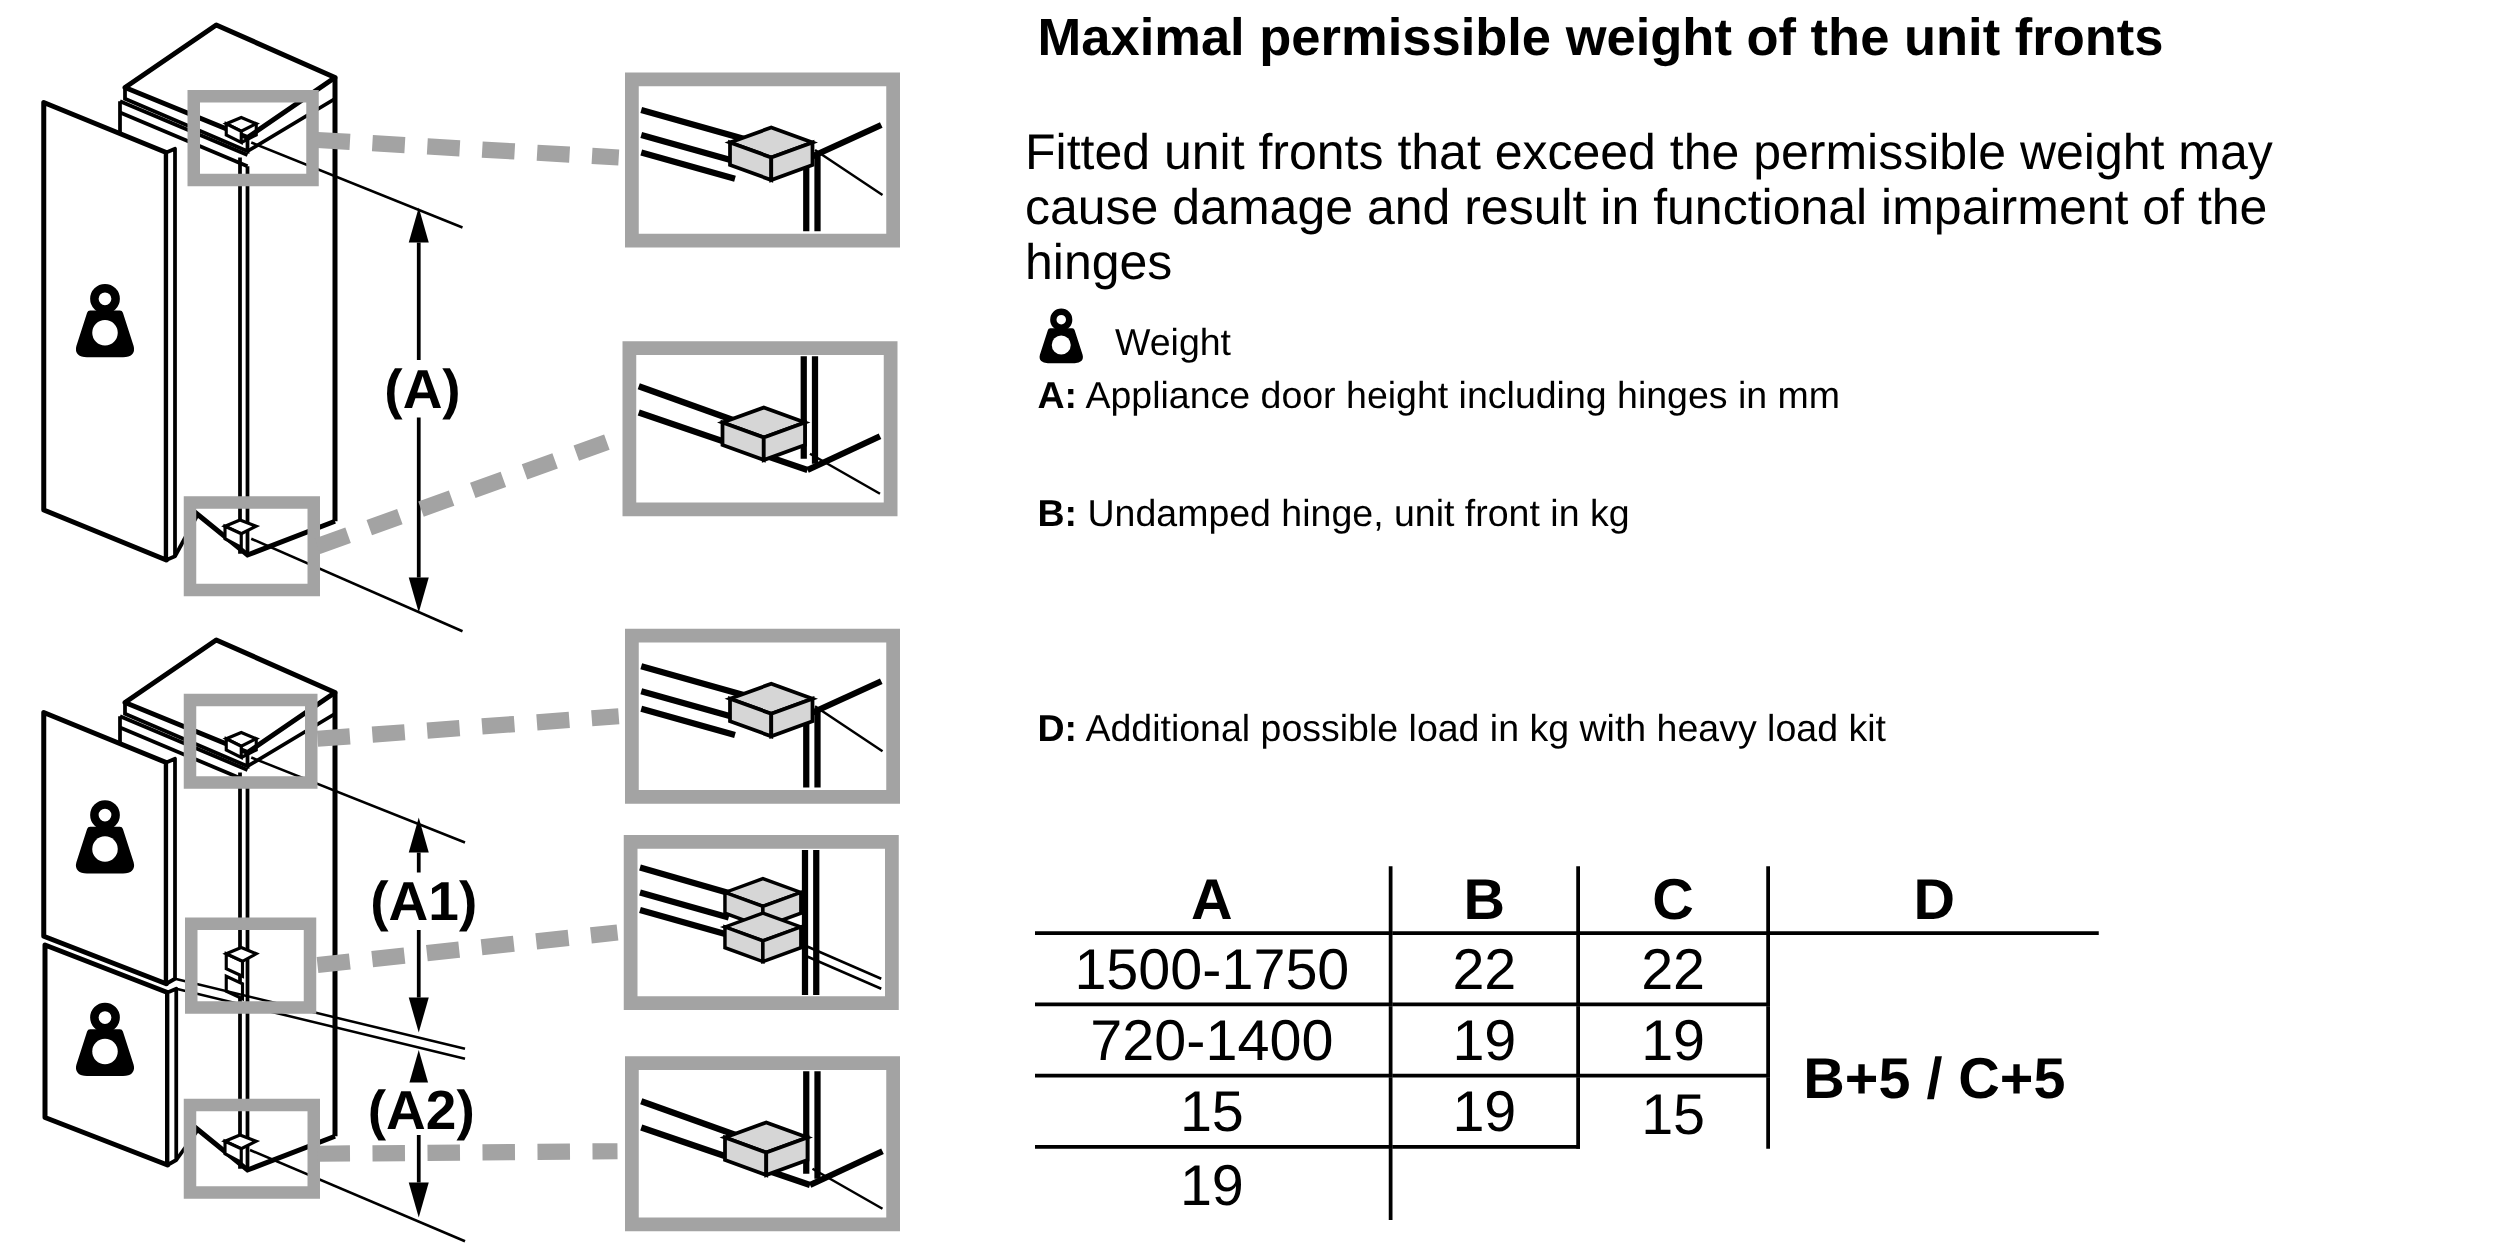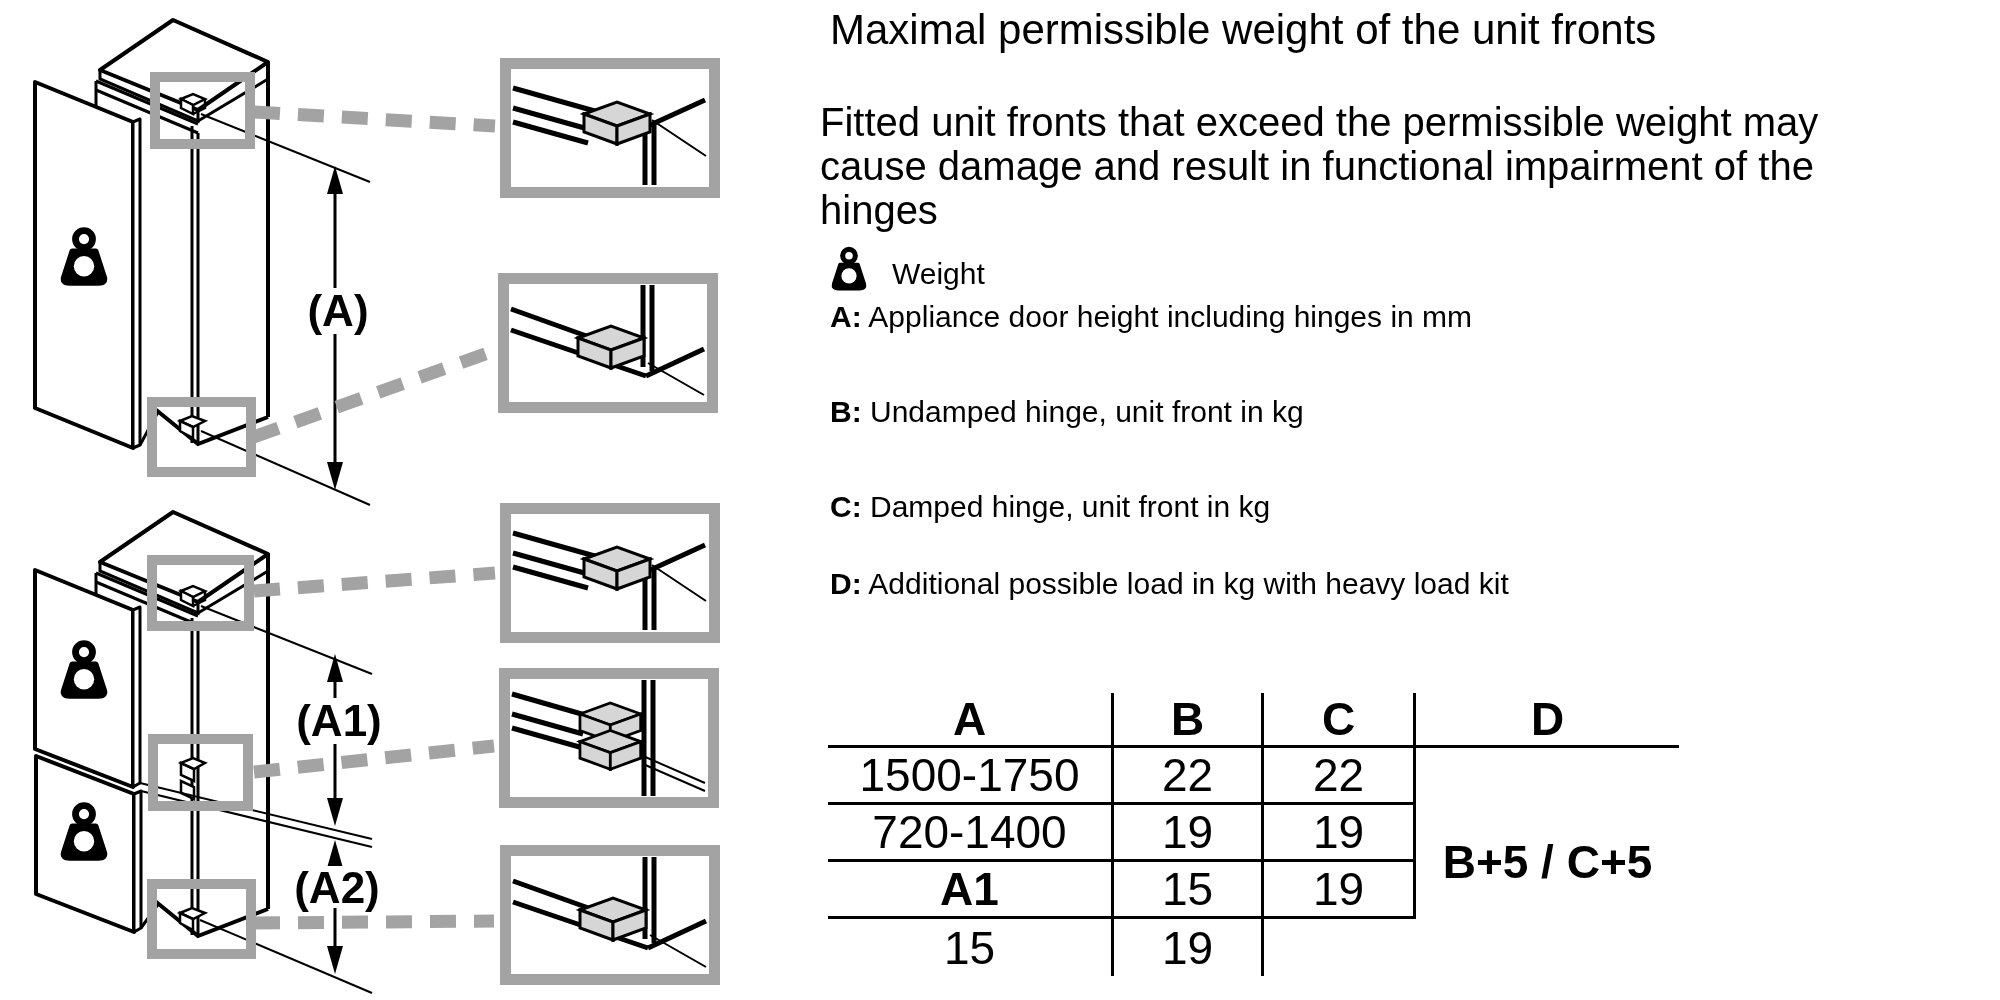--- a/index.html
+++ b/index.html
@@ -1,21 +1,21 @@
 <!DOCTYPE html>
 <html><head>
 <meta charset="utf-8">
 <style>
   html,body { margin:0; padding:0; background:#ffffff; }
   #screen {
     position:relative; width:2000px; height:1000px; background:#ffffff;
     font-family:"Liberation Sans", sans-serif; color:#000; overflow:hidden;
   }
   .abs { position:absolute; }
-  #page-title { left:830px; top:6px; font-size:42px; font-weight:normal; white-space:nowrap; }
+  #page-title { left:830px; top:6px; font-size:42px; font-weight:bold; white-space:nowrap; }
   #intro { left:820px; top:100px; font-size:40px; line-height:44px; }
   #intro div { white-space:nowrap; }
   .legend-row { left:830px; font-size:30px; line-height:48px; white-space:nowrap; }
   .legend-key { font-weight:bold; }
   .legend-text { font-weight:normal; }
   #legend-weight-icon { display:inline-block; vertical-align:-8px; margin-right:24px; }
   #spec-table {
     left:828px; top:693px; display:grid;
     grid-template-columns:286px 150px 152px 263px;
     grid-template-rows:55px 57px 57px 57px 57px;
@@ -212,45 +212,40 @@
   </div>
 
   <div class="abs legend-row" style="top:293px">
     <span class="legend-key">A:</span>
     <span class="legend-text">Appliance door height including hinges in mm</span>
   </div>
   <div class="abs legend-row" style="top:388px">
     <span class="legend-key">B:</span>
     <span class="legend-text">Undamped hinge, unit front in kg</span>
   </div>
-  <div class="abs legend-row" style="top:483px">
-    <span class="legend-key">C:</span>
-    <span class="legend-text">Damped hinge, unit front in kg</span>
-  </div>
   <div class="abs legend-row" style="top:560px">
     <span class="legend-key">D:</span>
     <span class="legend-text">Additional possible load in kg with heavy load kit</span>
   </div>
 
   <div class="abs" id="spec-table">
     <div class="tcell bold br bb">A</div>
     <div class="tcell bold br bb">B</div>
     <div class="tcell bold br bb">C</div>
     <div class="tcell bold bb">D</div>
 
     <div class="tcell br bb">1500-1750</div>
     <div class="tcell br bb">22</div>
     <div class="tcell br bb">22</div>
     <div class="tcell" id="d-merged">B+5 / C+5</div>
 
     <div class="tcell br bb">720-1400</div>
     <div class="tcell br bb">19</div>
     <div class="tcell br bb">19</div>
 
-    <div class="tcell bold br bb">A1</div>
     <div class="tcell br bb">15</div>
     <div class="tcell br bb">19</div>
 
     <div class="tcell br">15</div>
     <div class="tcell br">19</div>
   </div>
 
 </div>
 
 </body></html>

